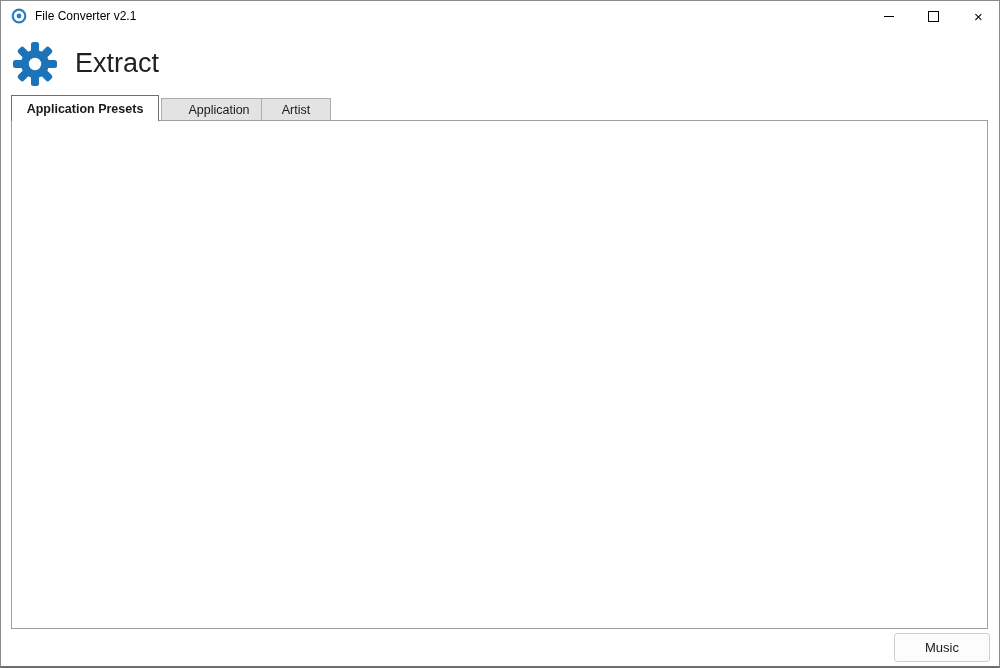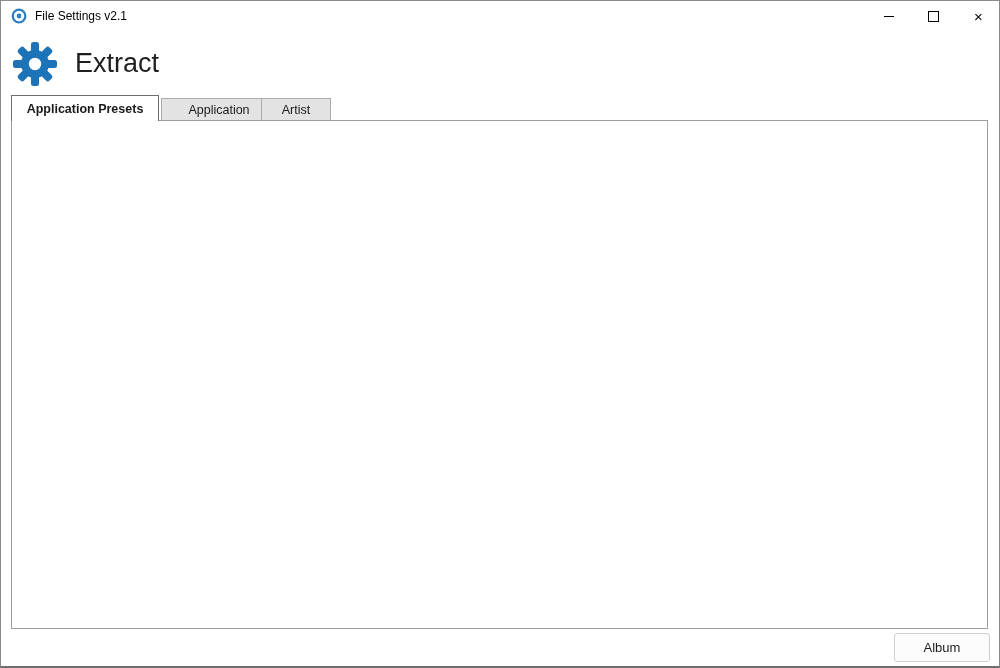--- a/index.html
+++ b/index.html
@@ -125,21 +125,21 @@
 </head>
 <body>
 
 <div id="titlebar" class="abs">
   <span id="app-icon" class="abs">
     <svg width="16" height="16" viewBox="0 0 16 16">
       <circle cx="8" cy="8" r="6.3" fill="none" stroke="#2a7fc0" stroke-width="2.2"></circle>
       <circle cx="8" cy="8" r="2.4" fill="#2a7fc0"></circle>
     </svg>
   </span>
-  <span id="win-title" class="abs">File Settings v2.1</span>
+  <span id="win-title" class="abs">File Converter v2.1</span>
   <span id="btn-min" class="abs win-btn">
       <span class="glyph-min"></span>
     </span>
   <span id="btn-max" class="abs win-btn">
       <span class="glyph-max"></span>
     </span>
   <span id="btn-close" class="abs win-btn">
       <span class="glyph-close">×</span>
     </span>
 </div>
@@ -430,13 +430,13 @@
   </div>
 </div>
 
 <span id="action-label" class="abs lbl">Action when conversion succe</span>
 <div id="combo-none" class="combo">
   <span>None</span>
   <span class="chev"></span>
 </div>
 <span id="help-right" class="abs help-link">help ?</span>
 
-<div id="save-btn" class="abs">Album</div>
+<div id="save-btn" class="abs">Music</div>
 
 </body></html>

